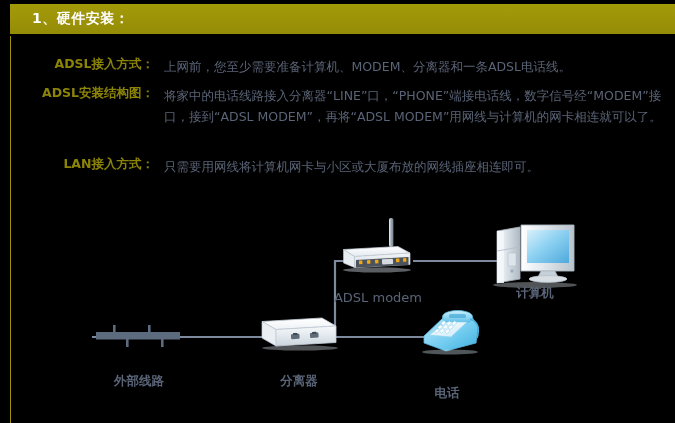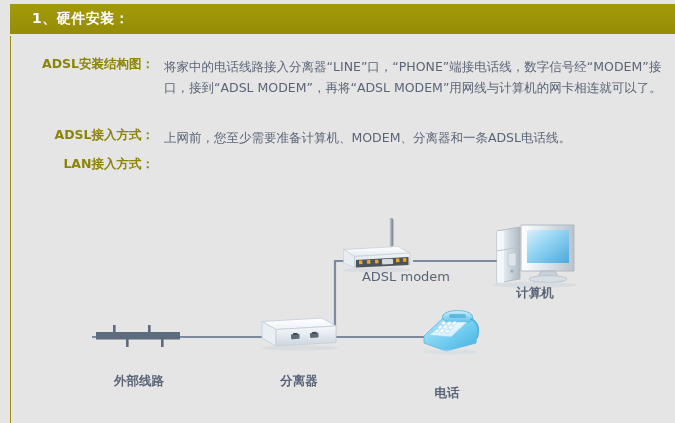--- a/index.html
+++ b/index.html
@@ -7,21 +7,21 @@
     padding: 0;
     background: #ffffff;
   }
   body {
     font-family: "DejaVu Sans", "Liberation Sans", sans-serif;
   }
   #page {
     position: relative;
     width: 675px;
     height: 423px;
-    background: #e5e5e5;
+    background: #000000;
     overflow: hidden;
   }
 
   
   #header-bar {
     position: absolute;
     left: 10px;
     top: 4px;
     width: 665px;
     height: 30px;
@@ -109,32 +109,33 @@
 
 <div id="page">
 
   <div id="header-bar">
     <div id="header-title">1、硬件安装：</div>
   </div>
   <div id="left-border"></div>
 
   <div id="text-block">
 
+    <div class="text-row" style="height:24px;">
+      <span class="row-label">ADSL接入方式：</span>
+      <span class="row-body">上网前，您至少需要准备计算机、MODEM、分离器和一条ADSL电话线。</span>
+    </div>
+
     <div class="text-row" style="height:66px;">
       <span class="row-label">ADSL安装结构图：</span>
       <span class="row-body" style="display:block;">将家中的电话线路接入分离器“LINE”口，“PHONE”端接电话线，数字信号经“MODEM”接口，接到“ADSL MODEM”，再将“ADSL MODEM”用网线与计算机的网卡相连就可以了。</span>
     </div>
 
-    <div class="text-row" style="height:24px;">
-      <span class="row-label">ADSL接入方式：</span>
-      <span class="row-body">上网前，您至少需要准备计算机、MODEM、分离器和一条ADSL电话线。</span>
-    </div>
-
     <div class="text-row" style="height:24px; margin-top:0;">
       <span class="row-label">LAN接入方式：</span>
+      <span class="row-body">只需要用网线将计算机网卡与小区或大厦布放的网线插座相连即可。</span>
     </div>
 
   </div>
 
   <div id="diagram">
     <svg width="675" height="218" viewBox="0 0 675 218" xmlns="http://www.w3.org/2000/svg">
       <defs>
         <linearGradient id="gMonitorScreen" x1="0" y1="0" x2="1" y2="1">
           <stop offset="0%" stop-color="#d9f1fb"></stop>
           <stop offset="45%" stop-color="#8fd2f2"></stop>
@@ -284,21 +285,21 @@
           <rect x="441.1" y="117.4" width="4.2" height="3.0" rx="0.5" transform="rotate(-36 442 118)"></rect>
           <rect x="446.4" y="117.4" width="4.2" height="3.0" rx="0.5" transform="rotate(-36 448 118)"></rect>
           <rect x="451.7" y="117.4" width="4.2" height="3.0" rx="0.5" transform="rotate(-36 453 118)"></rect>
         </g>
 
         <path d="M470 114 C478 116, 480 124, 477 133" fill="none" stroke="#4fb0dc" stroke-width="1.6"></path>
         <ellipse cx="450" cy="147" rx="28" ry="2.4" fill="#c9d9e2" opacity="0.4"></ellipse>
       </g>
     </svg>
 
-    <div class="dev-label dev-label-en" style="left:328px; top:64px; width:100px;margin-left:28px;">ADSL modem</div>
+    <div class="dev-label dev-label-en" style="left:328px; top:85px; width:100px;">ADSL modem</div>
 
     <div class="dev-label" style="left:498px; top:80px; width:74px;">计算机</div>
 
     <div class="dev-label" style="left:100px; top:168px; width:78px;">外部线路</div>
 
     <div class="dev-label" style="left:262px; top:168px; width:74px;font-family:Liberation Serif, serif;">分离器</div>
 
     <div class="dev-label" style="left:415px; top:180px; width:64px;">电话</div>
   </div>
 

